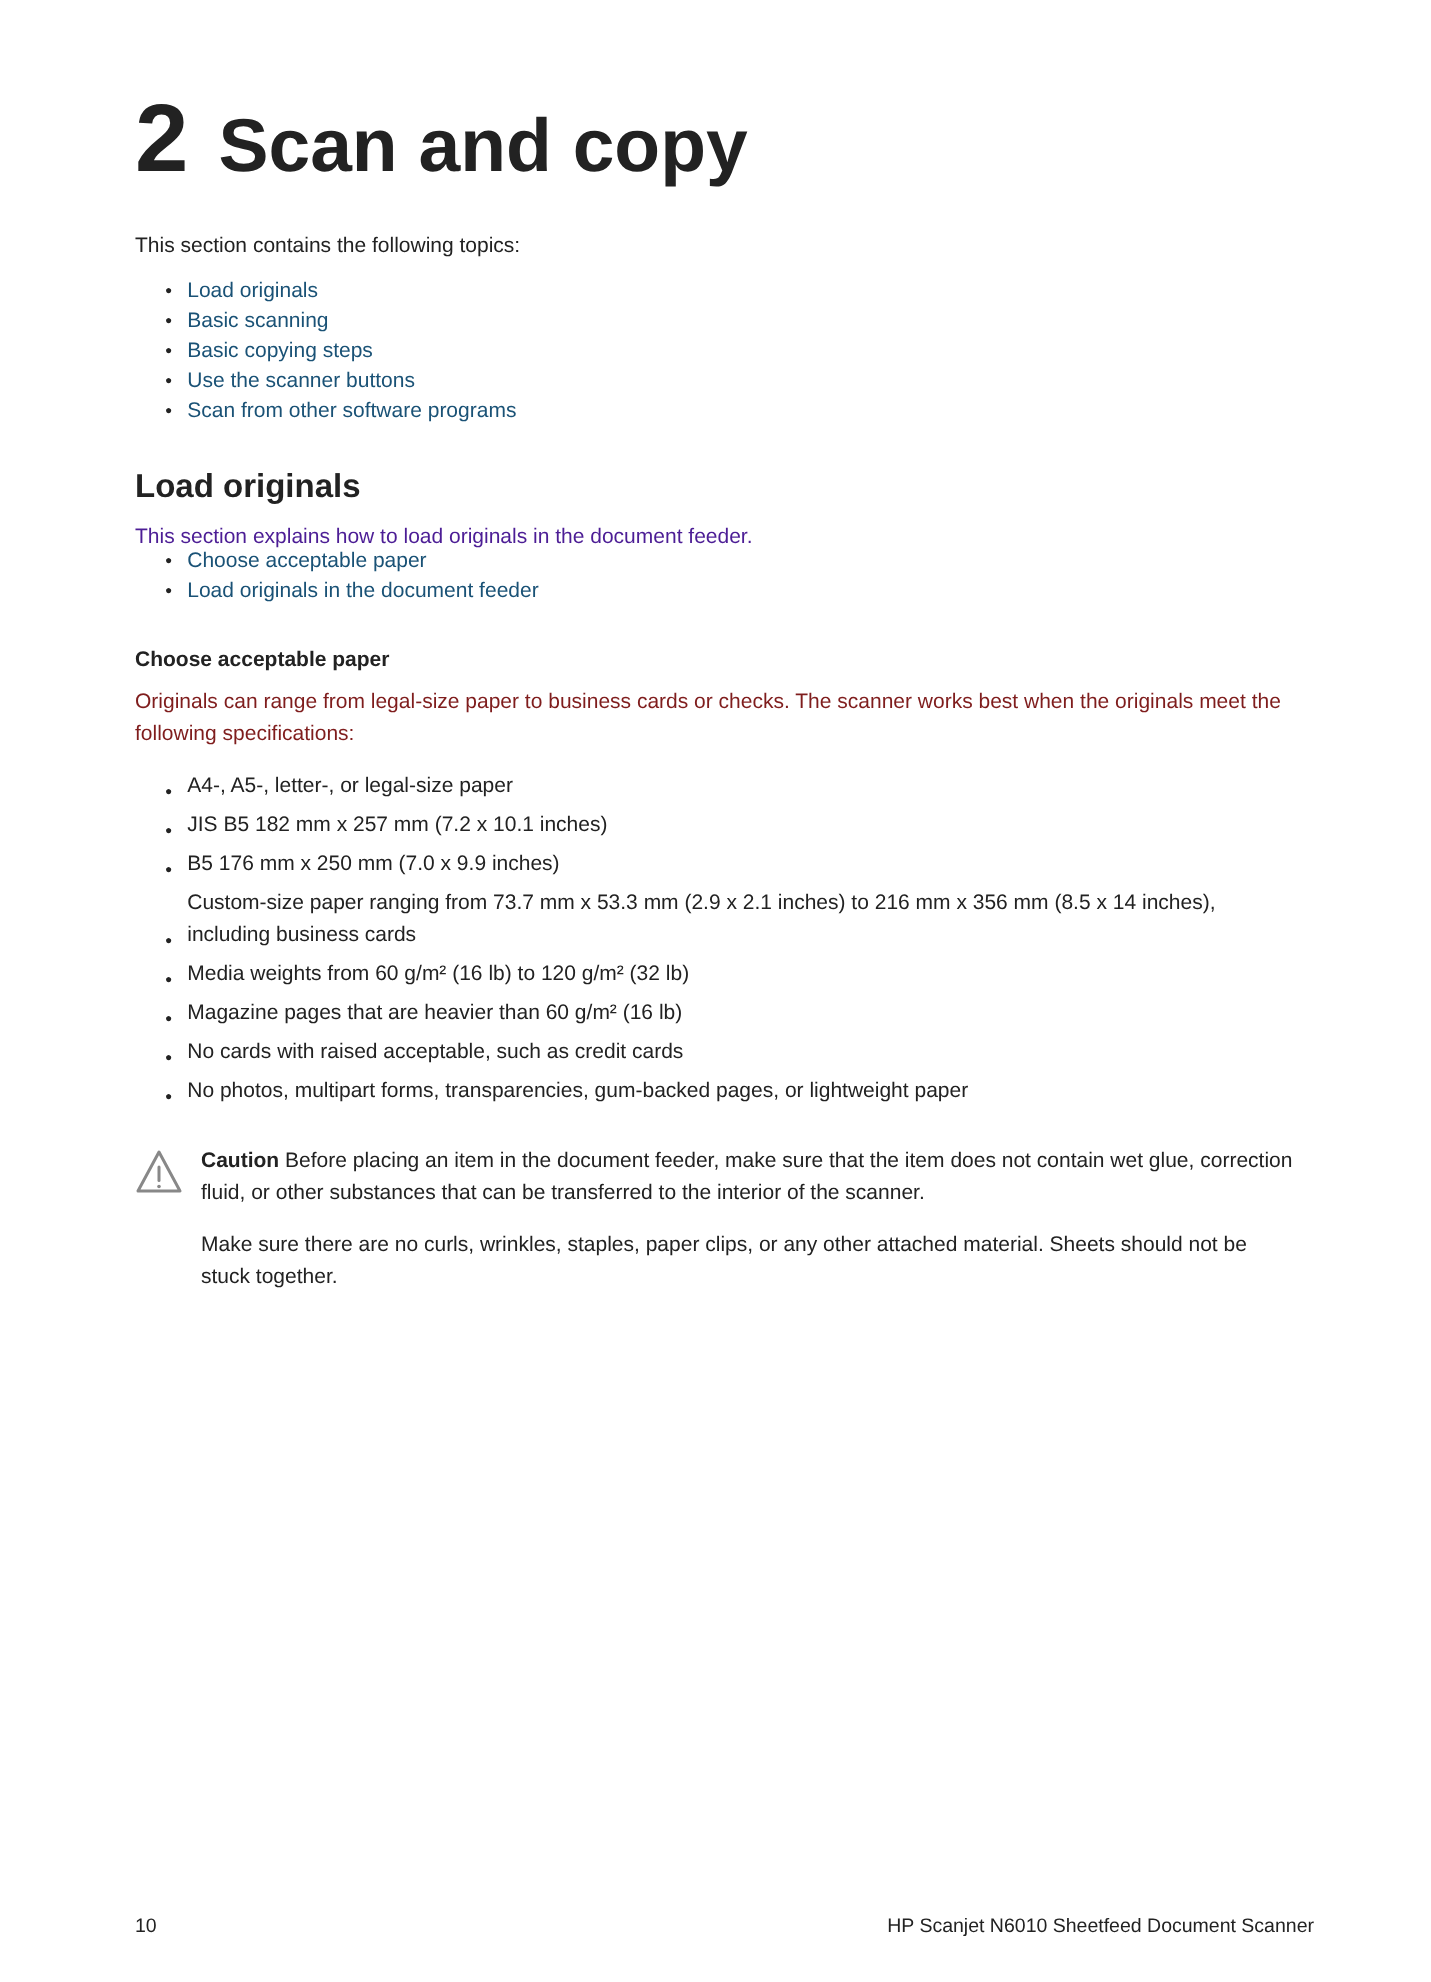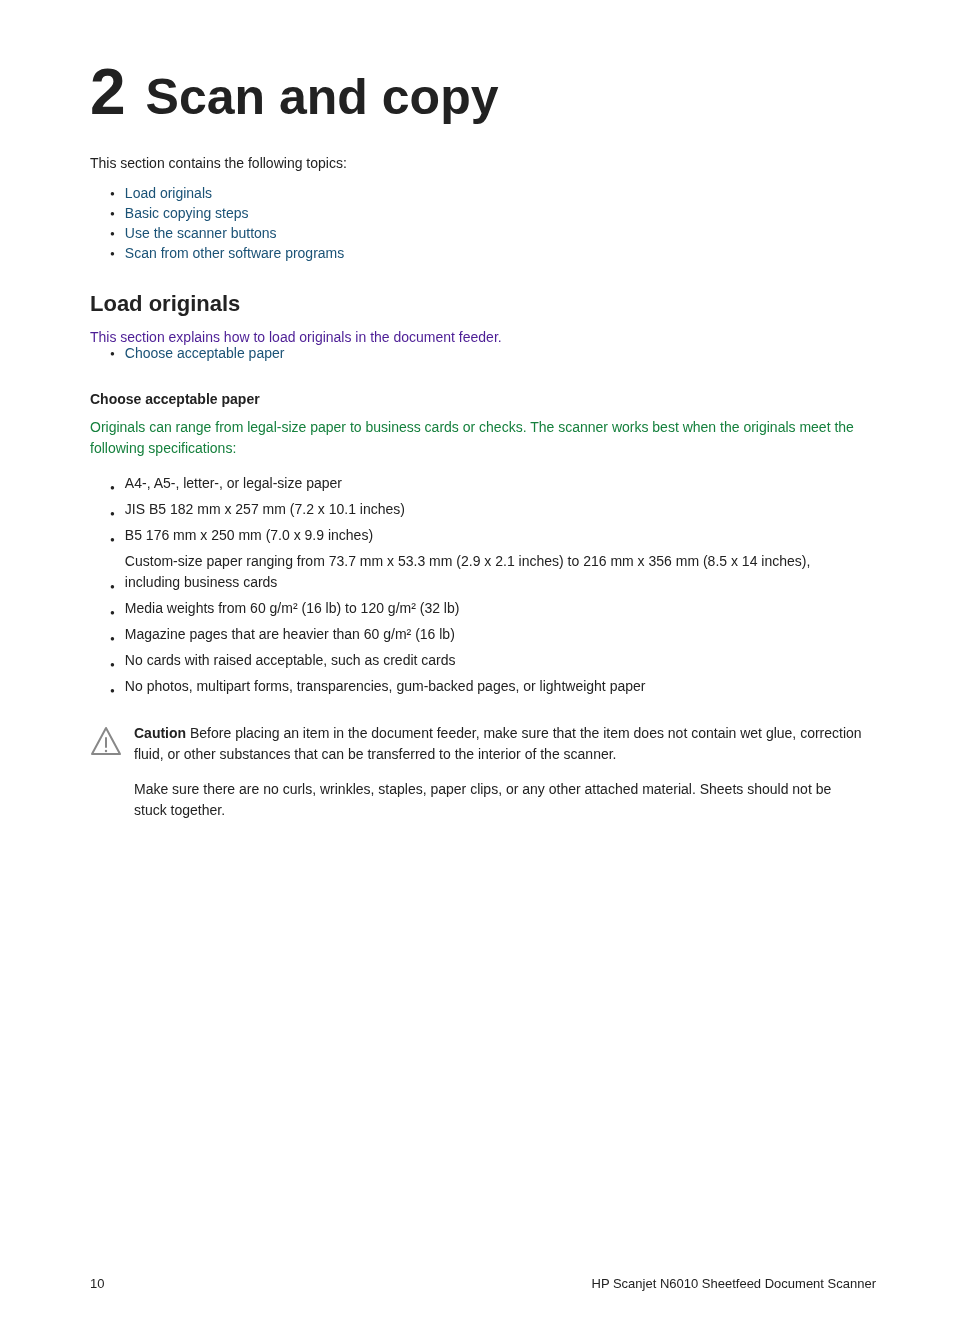--- a/index.html
+++ b/index.html
@@ -78,21 +78,21 @@
     }
     .subsection-heading {
       font-size: 14px;
       font-weight: bold;
       color: #222;
       margin-bottom: 10px;
       margin-top: 20px;
     }
     .body-text {
       font-size: 14px;
-      color: #15803d;
+      color: #7f1d1d;
       margin-bottom: 14px;
       line-height: 1.5;
     }
     .bullet-list {
       list-style: none;
       margin-left: 20px;
       margin-bottom: 14px;
     }
     .bullet-list li {
       margin-bottom: 5px;
@@ -158,37 +158,43 @@
     <span class="chapter-title">Scan and copy</span>
   </div>
 
   <p class="intro-text">This section contains the following topics:</p>
 
   <ul class="toc-list">
     <li>
       <a href="#load-originals">Load originals</a>
     </li>
     <li>
+      <a href="#basic-scanning">Basic scanning</a>
+    </li>
+    <li>
       <a href="#basic-copying-steps">Basic copying steps</a>
     </li>
     <li>
       <a href="#scanner-buttons">Use the scanner buttons</a>
     </li>
     <li>
       <a href="#scan-software">Scan from other software programs</a>
     </li>
   </ul>
 
   <div id="load-originals">
     <h2 class="section-heading">Load originals</h2>
     <p class="section-desc">This section explains how to load originals in the document feeder.</p>
 
     <ul class="toc-list">
       <li>
         <a href="#choose-paper">Choose acceptable paper</a>
+      </li>
+      <li>
+        <a href="#load-feeder">Load originals in the document feeder</a>
       </li>
     </ul>
 
     <div id="choose-paper">
       <h3 class="subsection-heading">Choose acceptable paper</h3>
       <p class="body-text">Originals can range from legal-size paper to business cards or checks. The scanner works best when the originals meet the following specifications:</p>
 
       <ul class="bullet-list">
         <li>
           <span>A4-, A5-, letter-, or legal-size paper</span>

